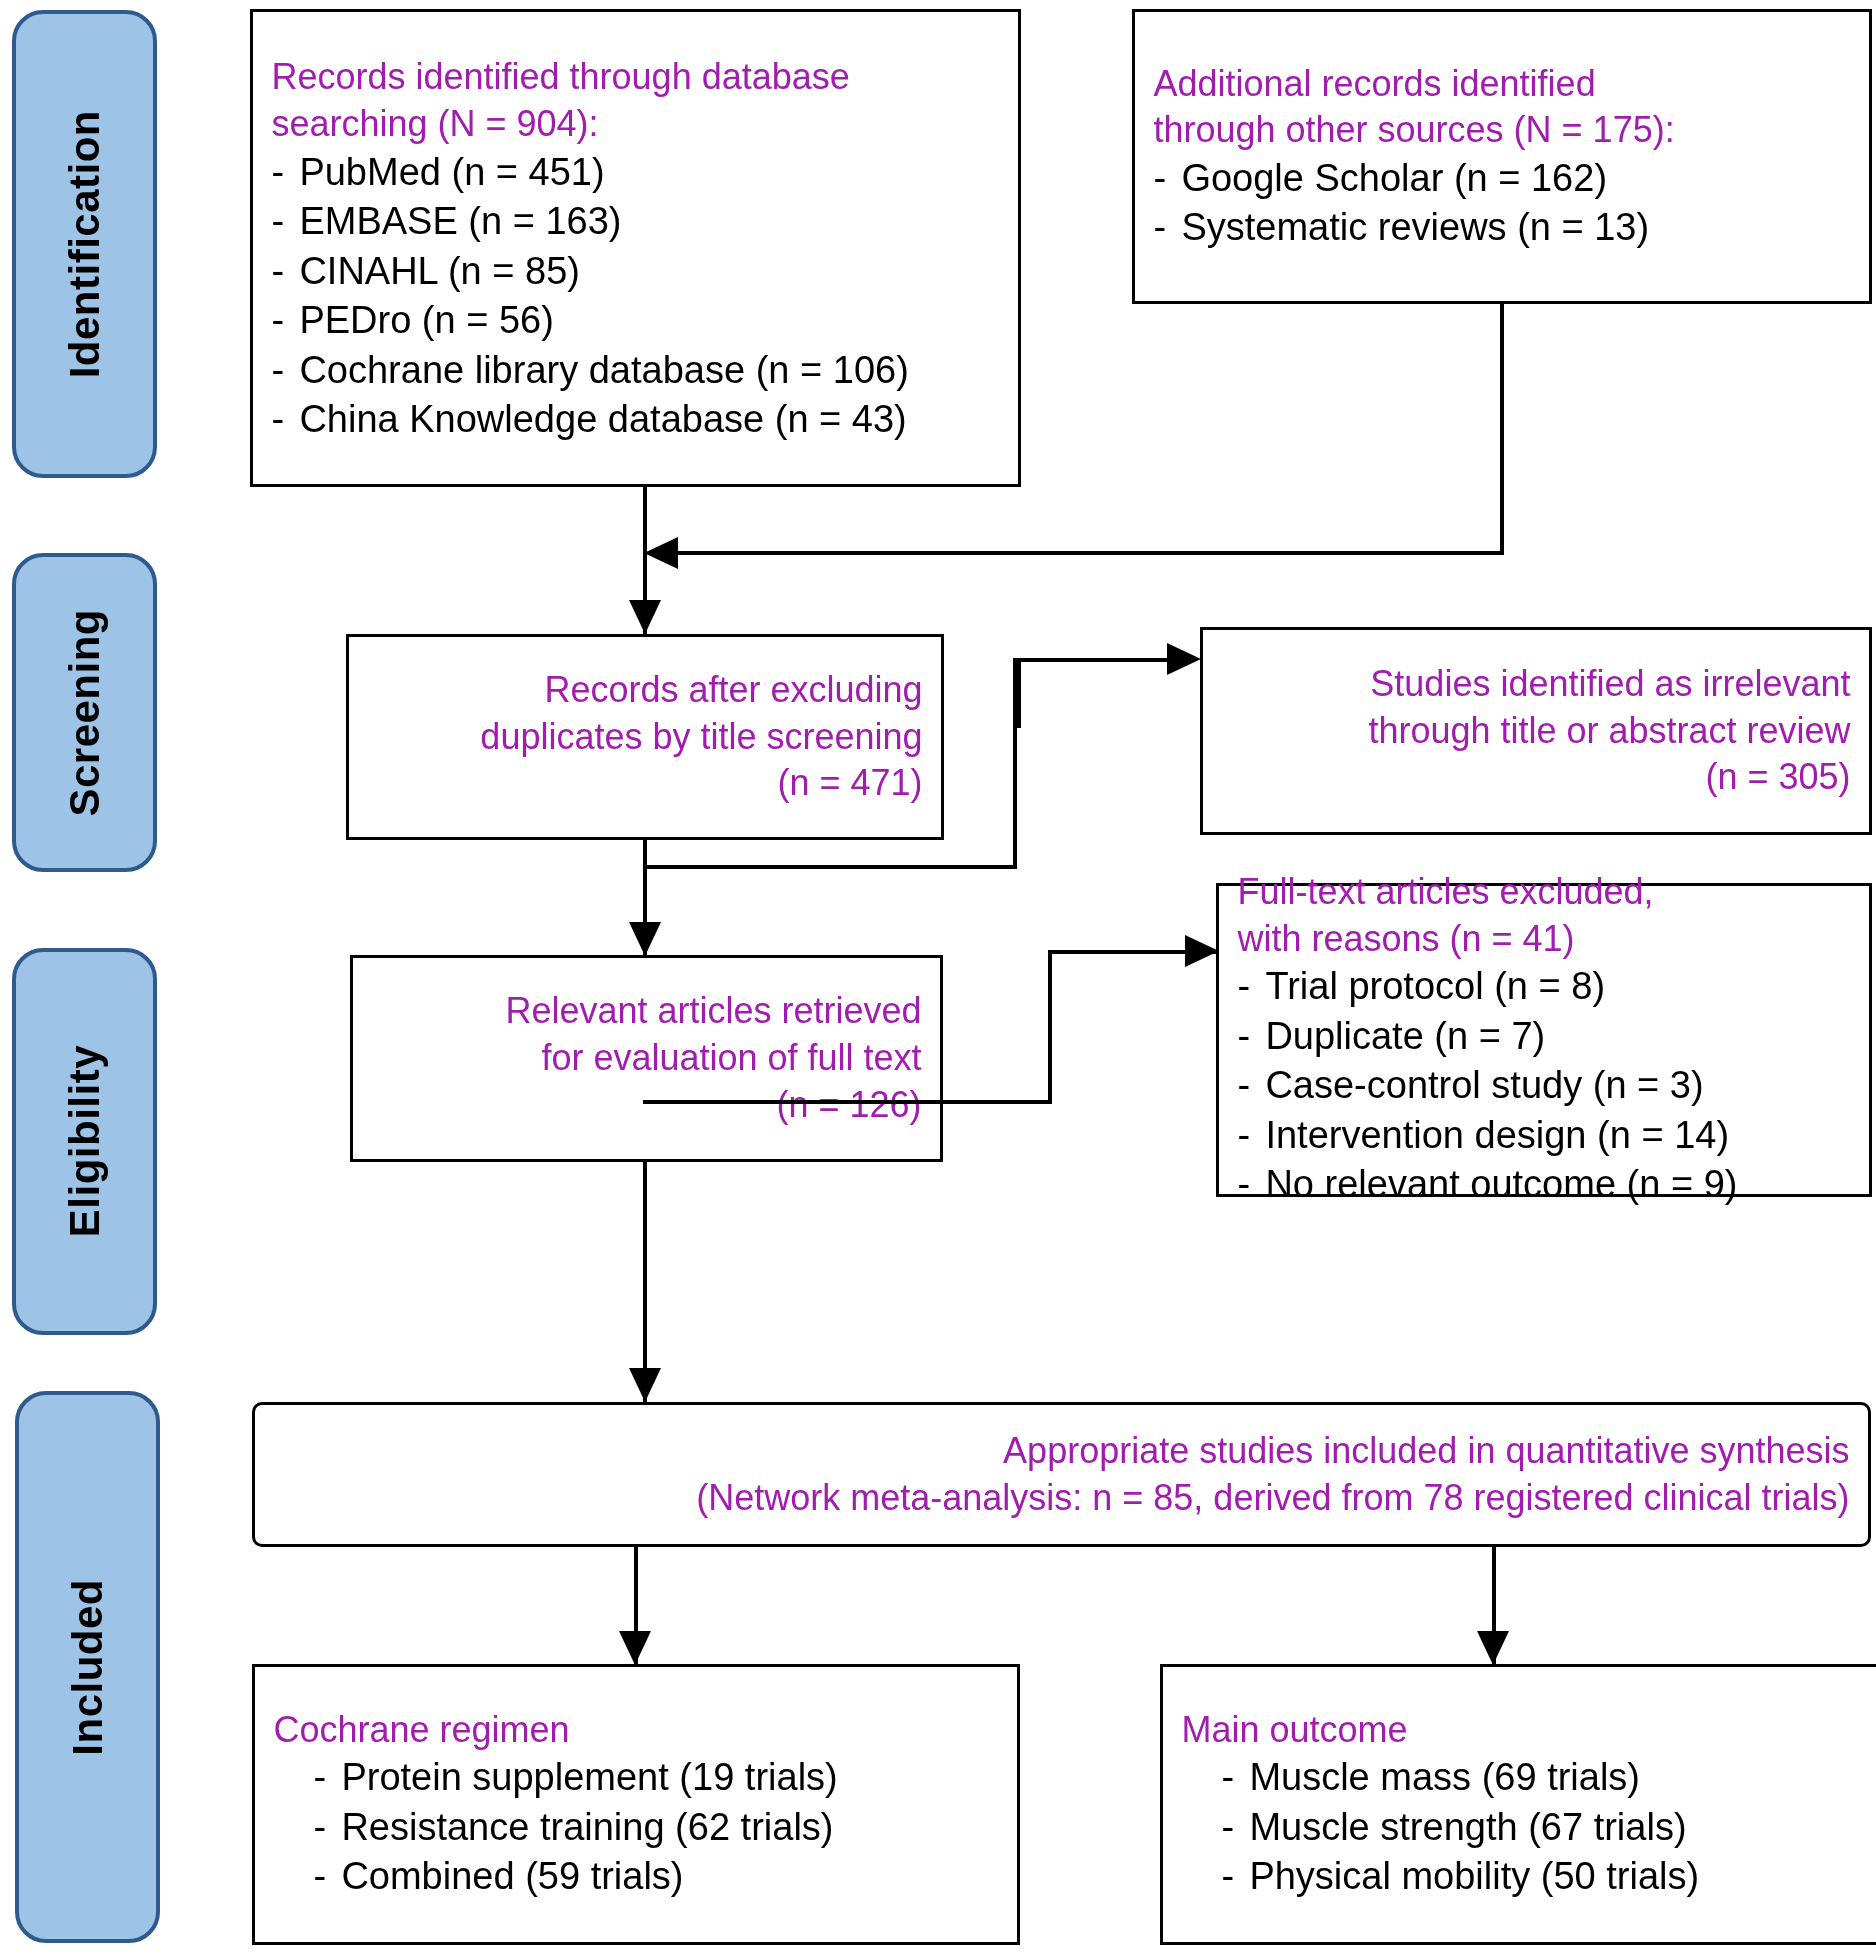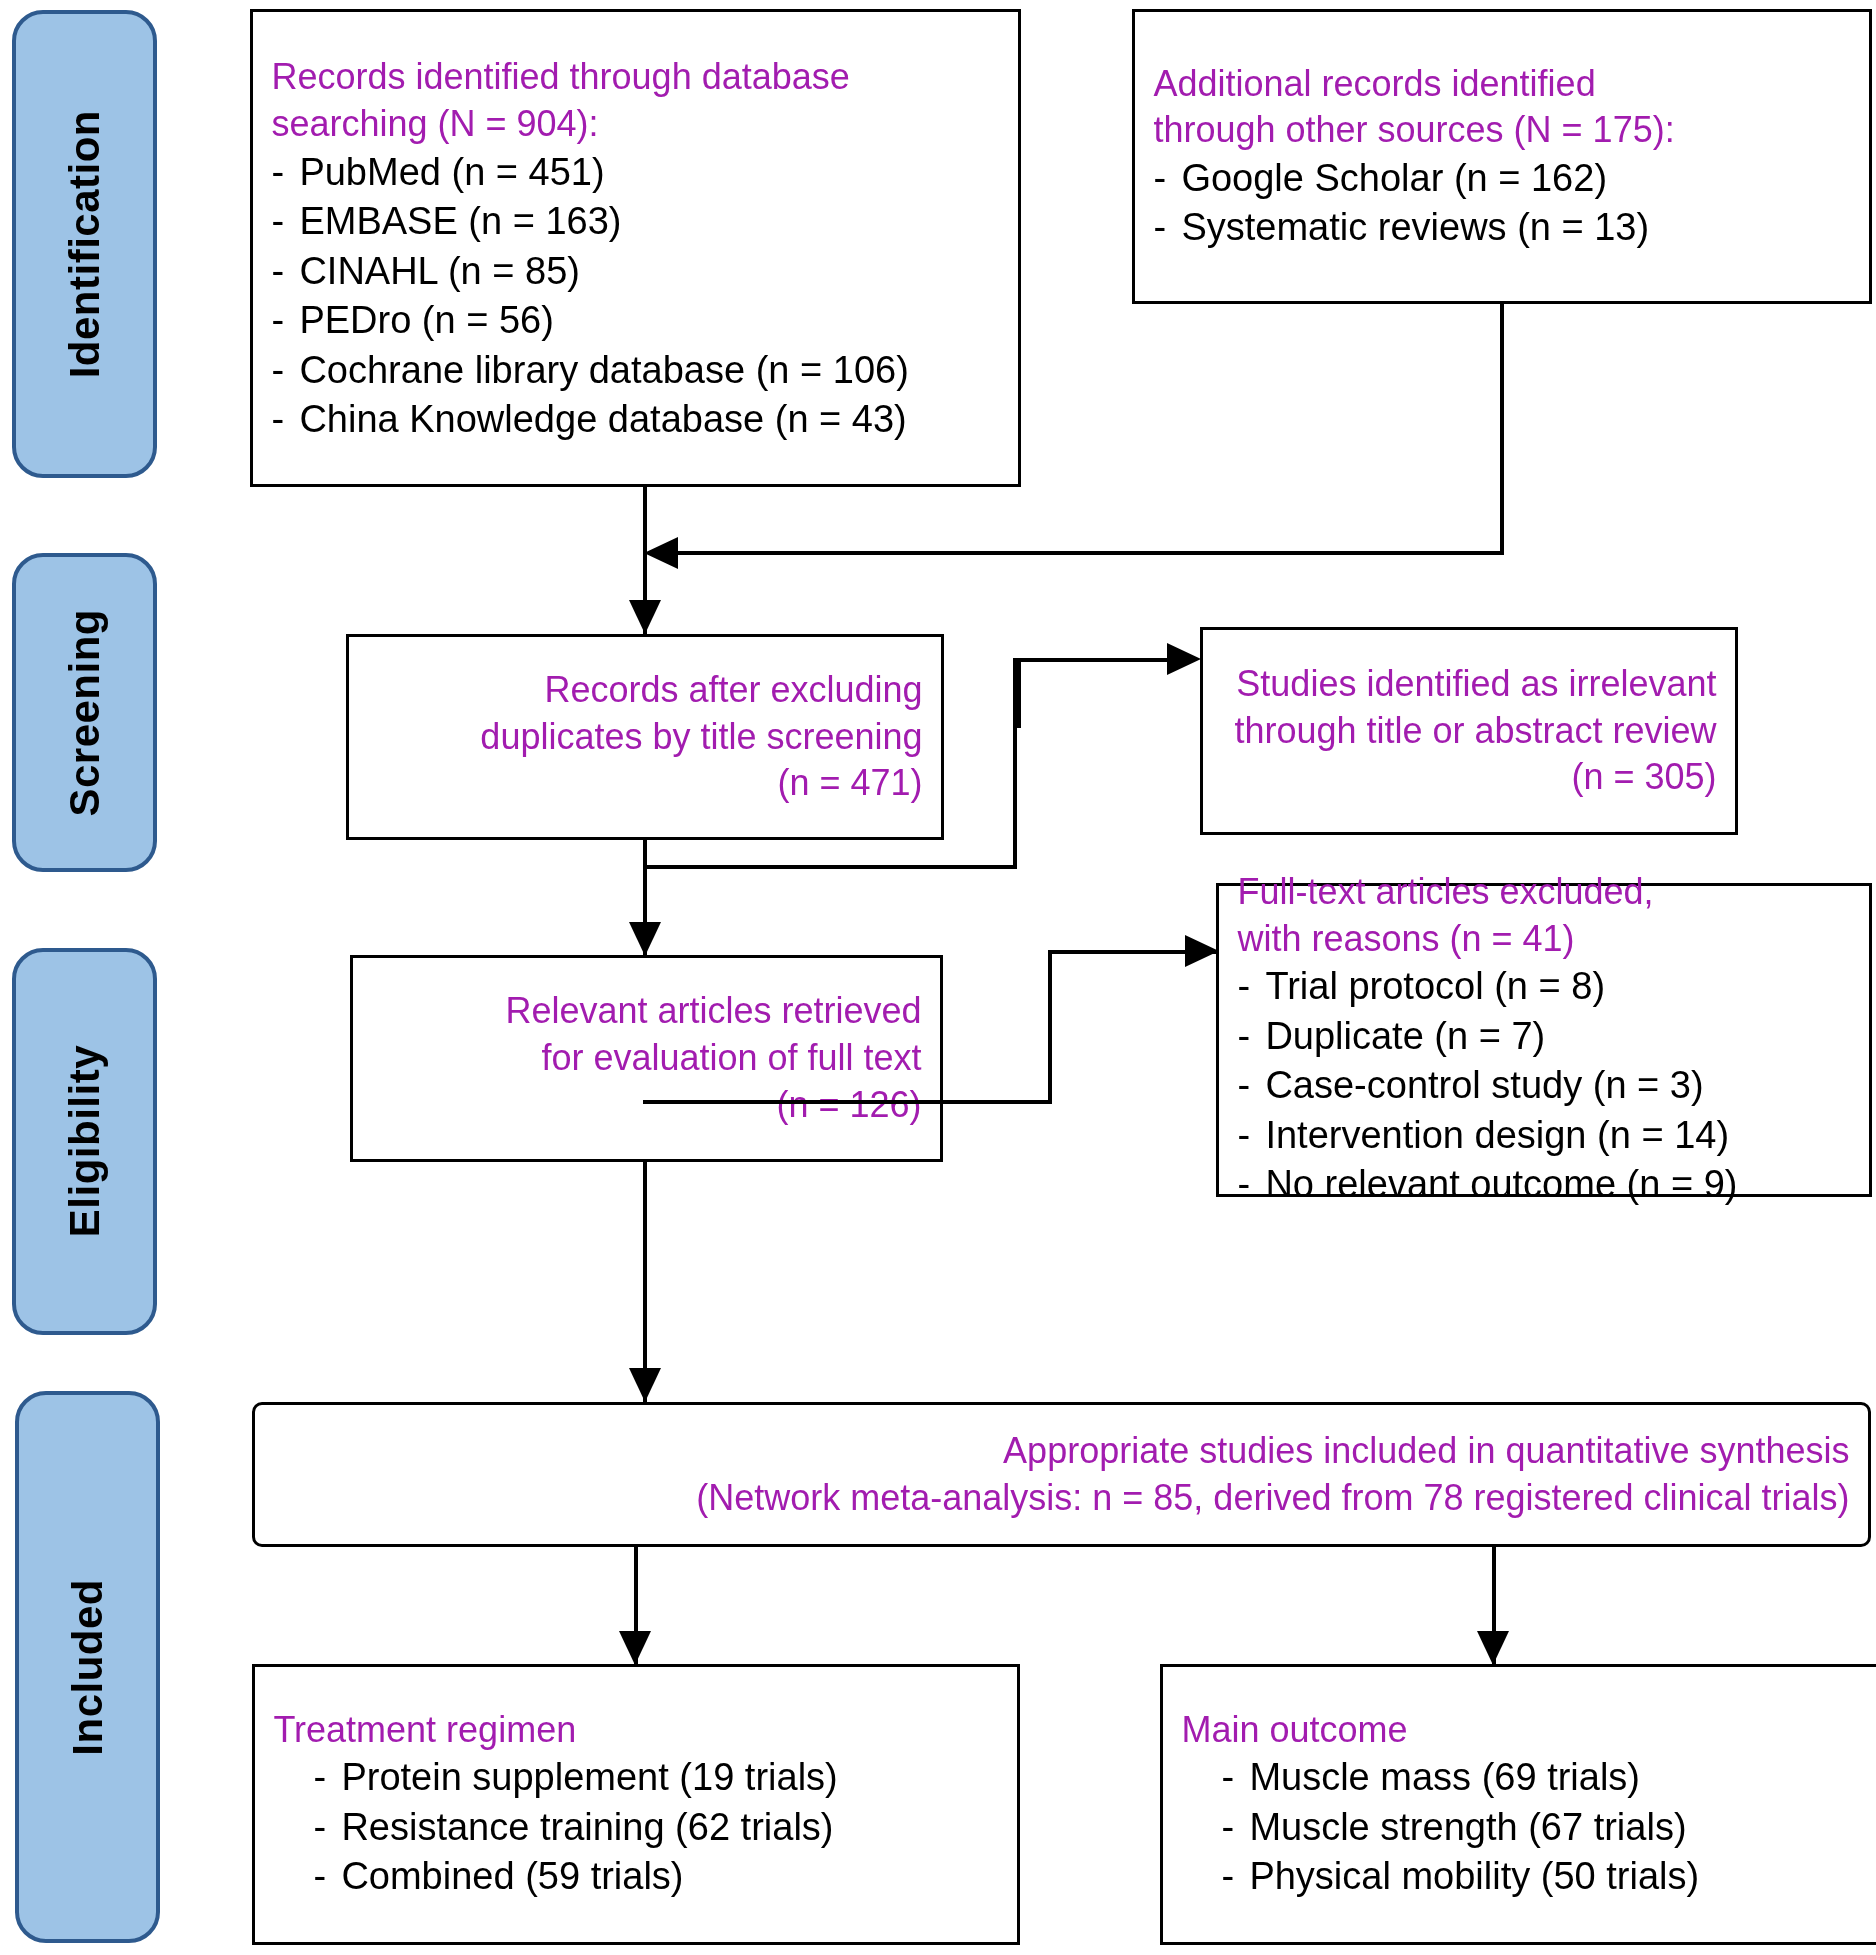--- a/index.html
+++ b/index.html
@@ -152,21 +152,21 @@
       <span>Systematic reviews (n = 13)</span>
     </div>
   </div>
 
   <div class="box ctr" style="left:346px;top:634px;width:598px;height:206px;">
     <div class="line">Records after excluding</div>
     <div class="line">duplicates by title screening</div>
     <div class="line">(n = 471)</div>
   </div>
 
-  <div class="box ctr" style="left:1200px;top:627px;width:538px;height:208px;">
+  <div class="box ctr" style="left:1200px;top:627px;width:672px;height:208px;">
     <div class="line">Studies identified as irrelevant</div>
     <div class="line">through title or abstract review</div>
     <div class="line">(n = 305)</div>
   </div>
 
   <div class="box ctr" style="left:350px;top:955px;width:593px;height:207px;">
     <div class="line">Relevant articles retrieved</div>
     <div class="line">for evaluation of full text</div>
     <div class="line">(n = 126)</div>
   </div>
@@ -195,21 +195,21 @@
       <span>No relevant outcome (n = 9)</span>
     </div>
   </div>
 
   <div class="box ctr" style="left:252px;top:1402px;width:1619px;height:145px;border-radius:10px;">
     <div class="line">Appropriate studies included in quantitative synthesis</div>
     <div class="line">(Network meta-analysis: n = 85, derived from 78 registered clinical trials)</div>
   </div>
 
   <div class="box" style="left:252px;top:1664px;width:768px;height:281px;padding-top:14px;">
-    <div class="line">Treatment regimen</div>
+    <div class="line">Cochrane regimen</div>
     <div class="bullet ind">
       <span class="dash">-</span>
       <span>Protein supplement (19 trials)</span>
     </div>
     <div class="bullet ind">
       <span class="dash">-</span>
       <span>Resistance training (62 trials)</span>
     </div>
     <div class="bullet ind">
       <span class="dash">-</span>

